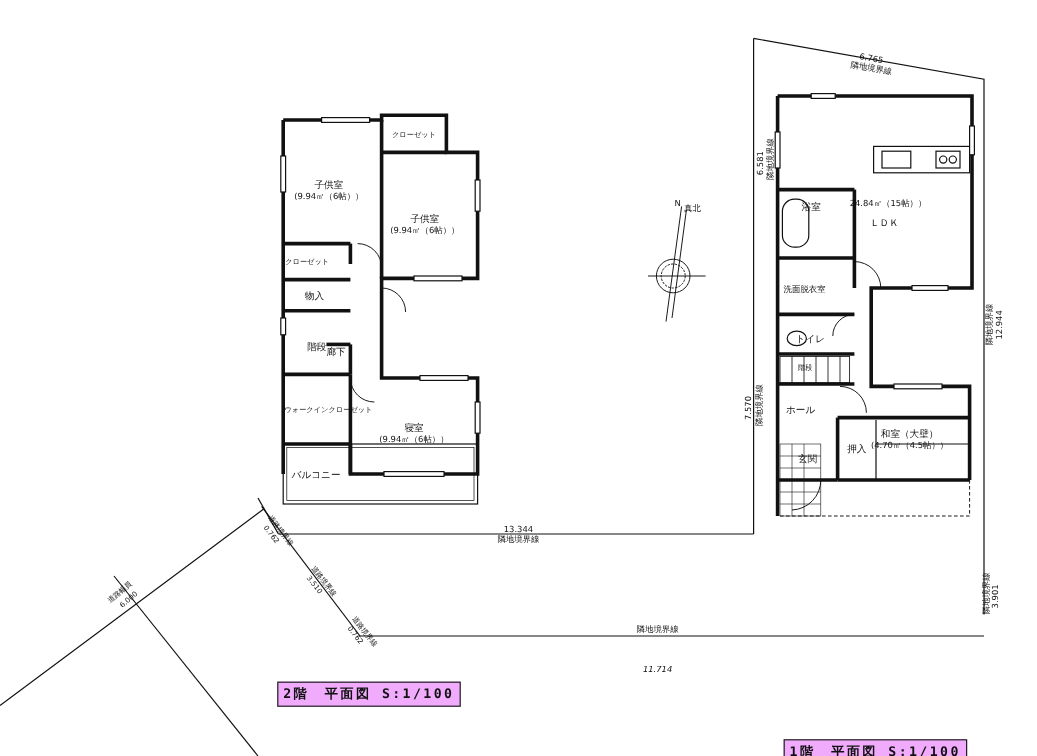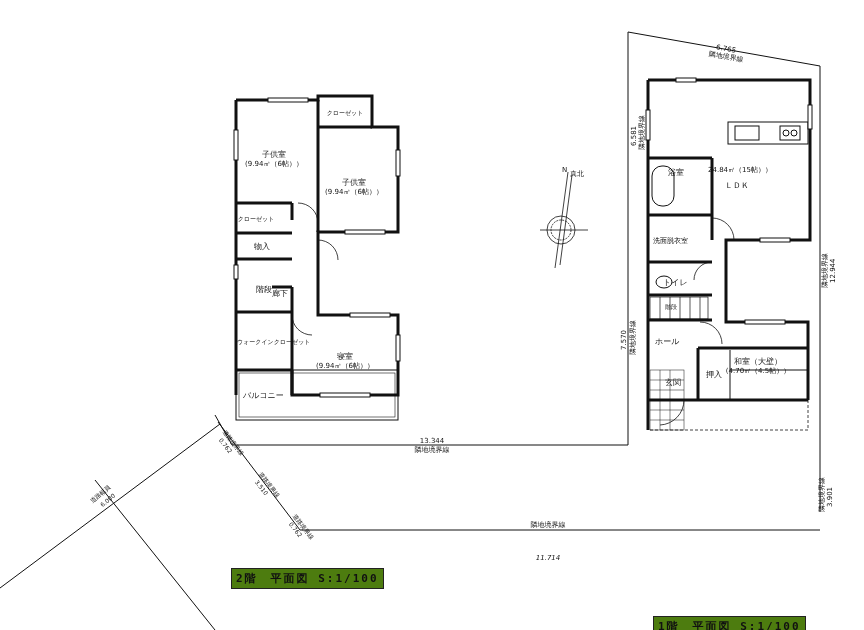--- a/index.html
+++ b/index.html
@@ -1,20 +1,20 @@
 <!DOCTYPE html>
 <html><head>
 <meta charset="utf-8">
 <style>
   html,body{margin:0;padding:0;background:#fff;}
   body{width:864px;height:630px;position:relative;overflow:hidden;font-family:"DejaVu Sans",sans-serif;color:#111;}
   svg{position:absolute;left:0;top:0;}
   .lbl{position:absolute;font-size:8px;line-height:9px;white-space:nowrap;color:#111;}
   .lbl.c{text-align:center;transform:translateX(-50%);}
-  .title-box{position:absolute;border:1px solid #222;font-size:11px;font-weight:bold;letter-spacing:2px;padding:2px 4px;background:#4d7c0f;font-family:"DejaVu Sans Mono",monospace;}
+  .title-box{position:absolute;border:1px solid #222;font-size:11px;font-weight:bold;letter-spacing:2px;padding:2px 4px;background:#f0abfc;font-family:"DejaVu Sans Mono",monospace;}
   .vtext{position:absolute;font-size:8px;line-height:9px;white-space:nowrap;transform-origin:0 0;}
 </style>
 </head>
 <body>
 
 <svg width="864" height="630" viewBox="0 0 864 630">
   <g stroke="#111" fill="none">
 
     <g stroke-width="1">
       <polyline points="628,32 820,66 820,512"></polyline>

